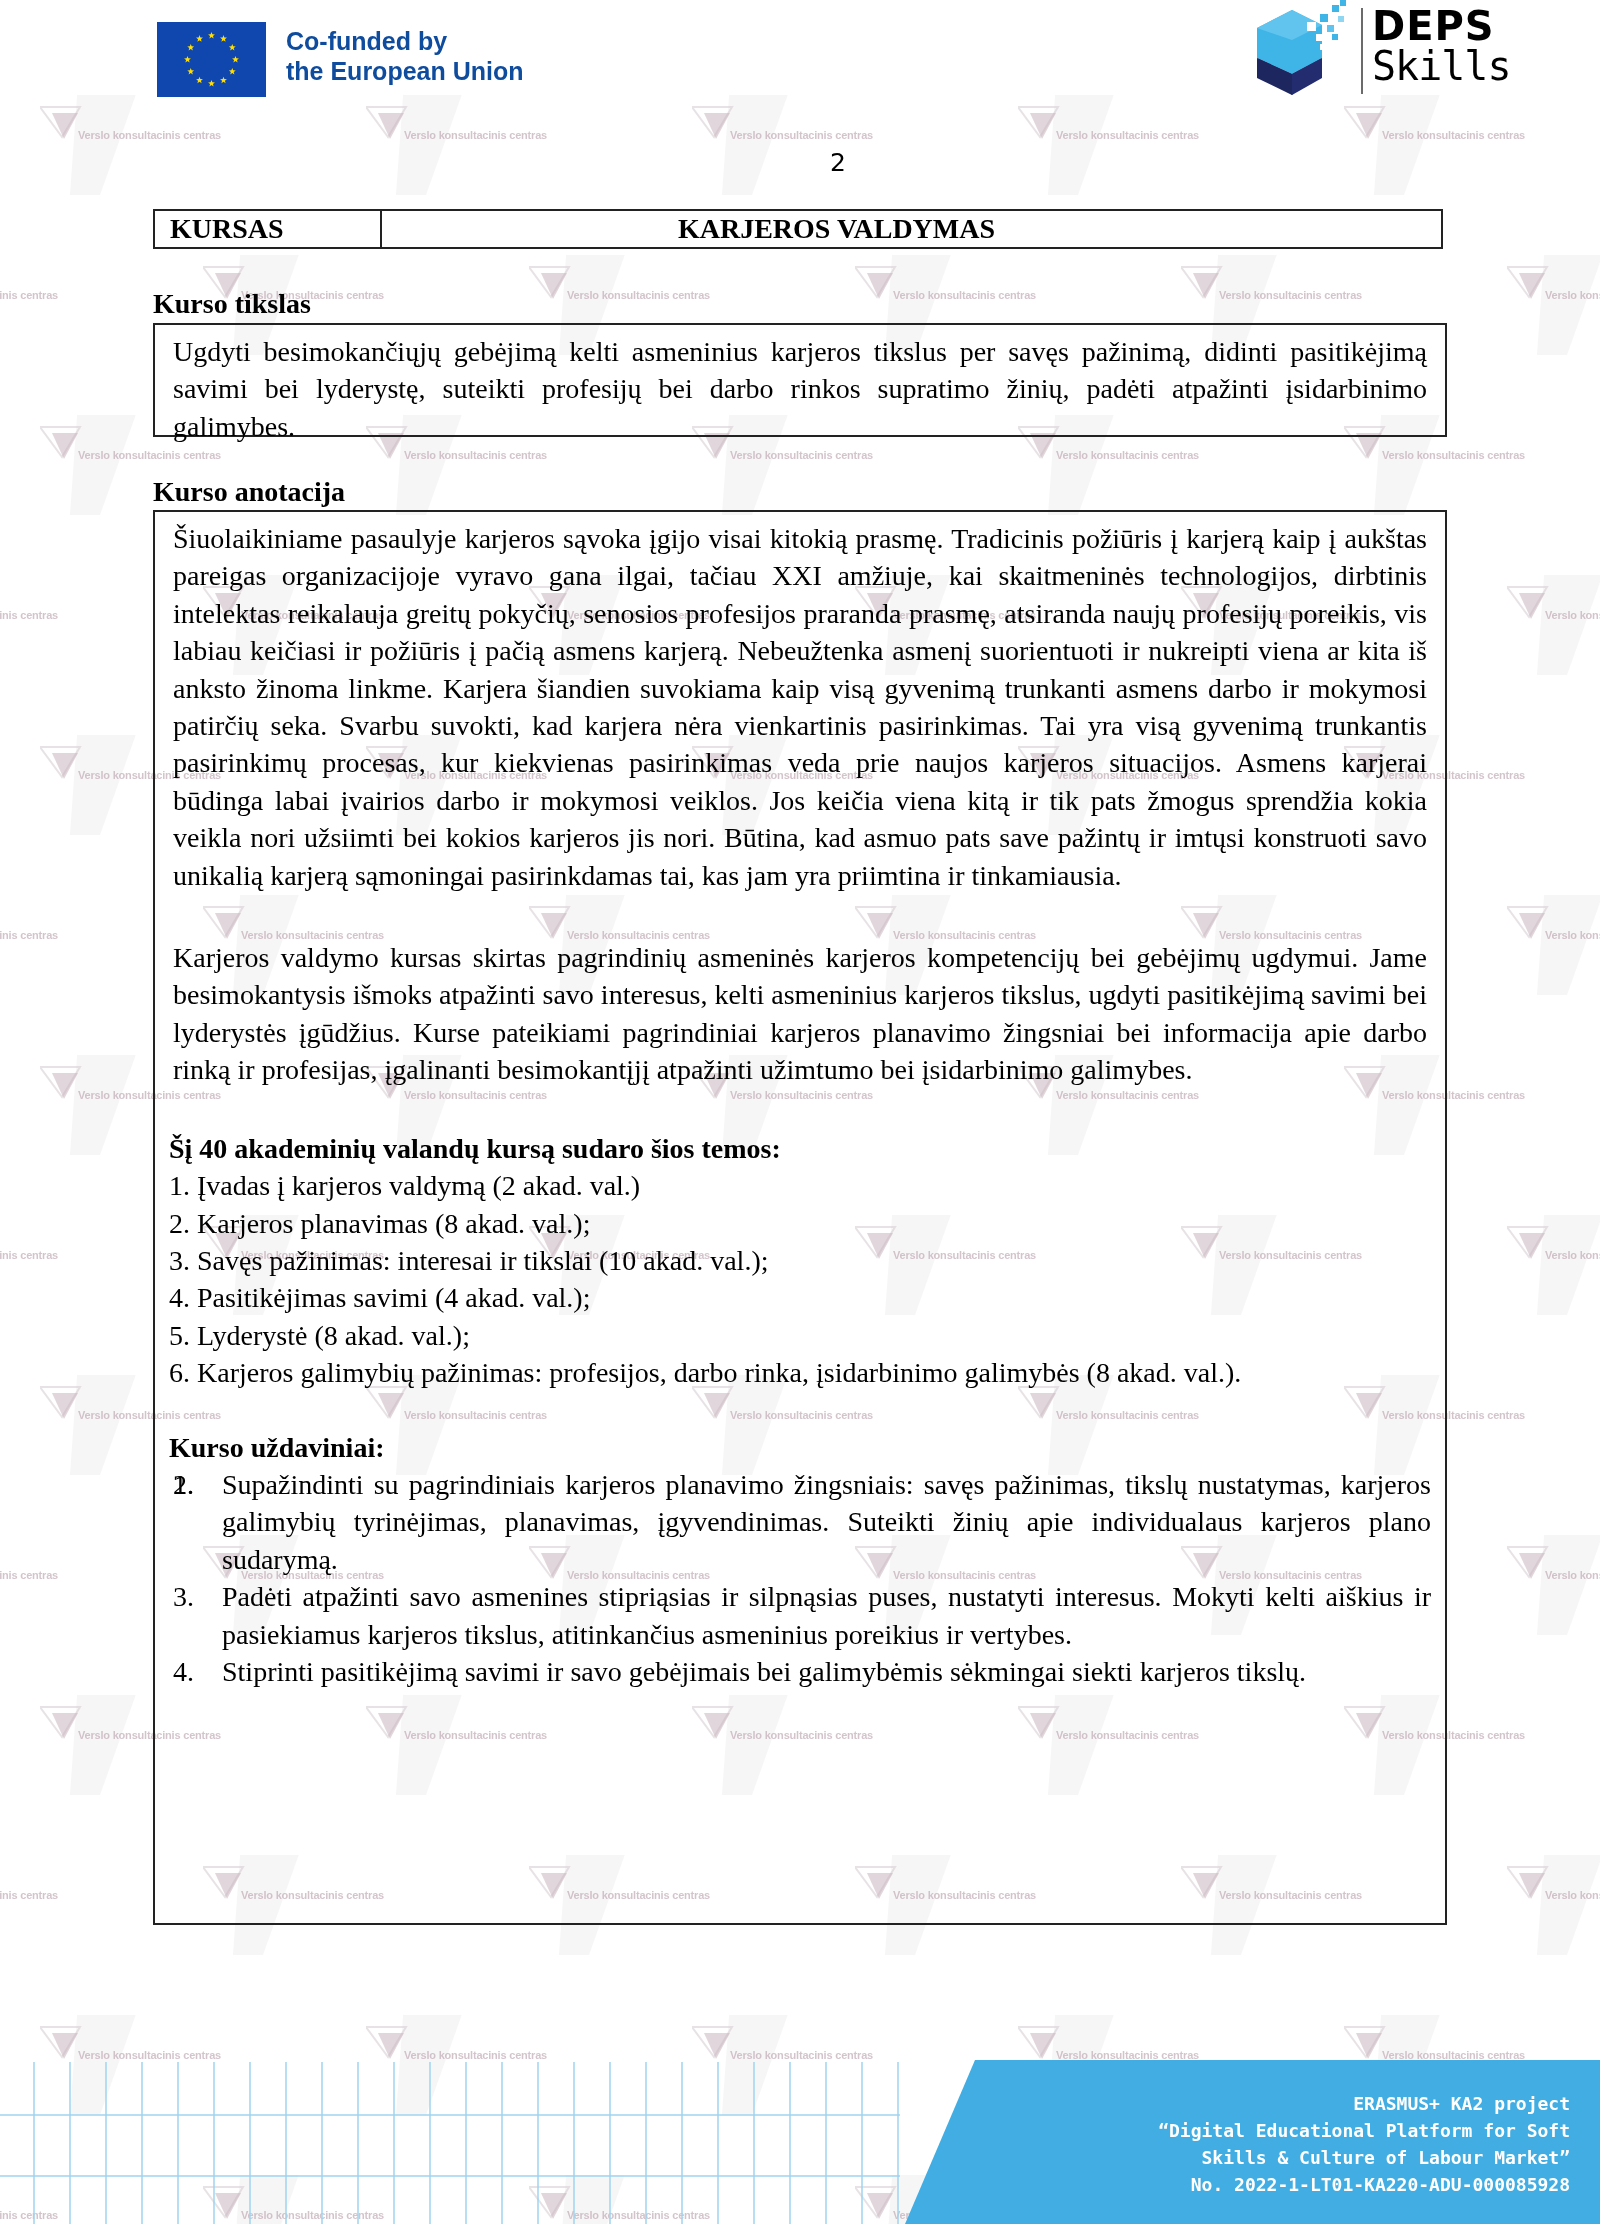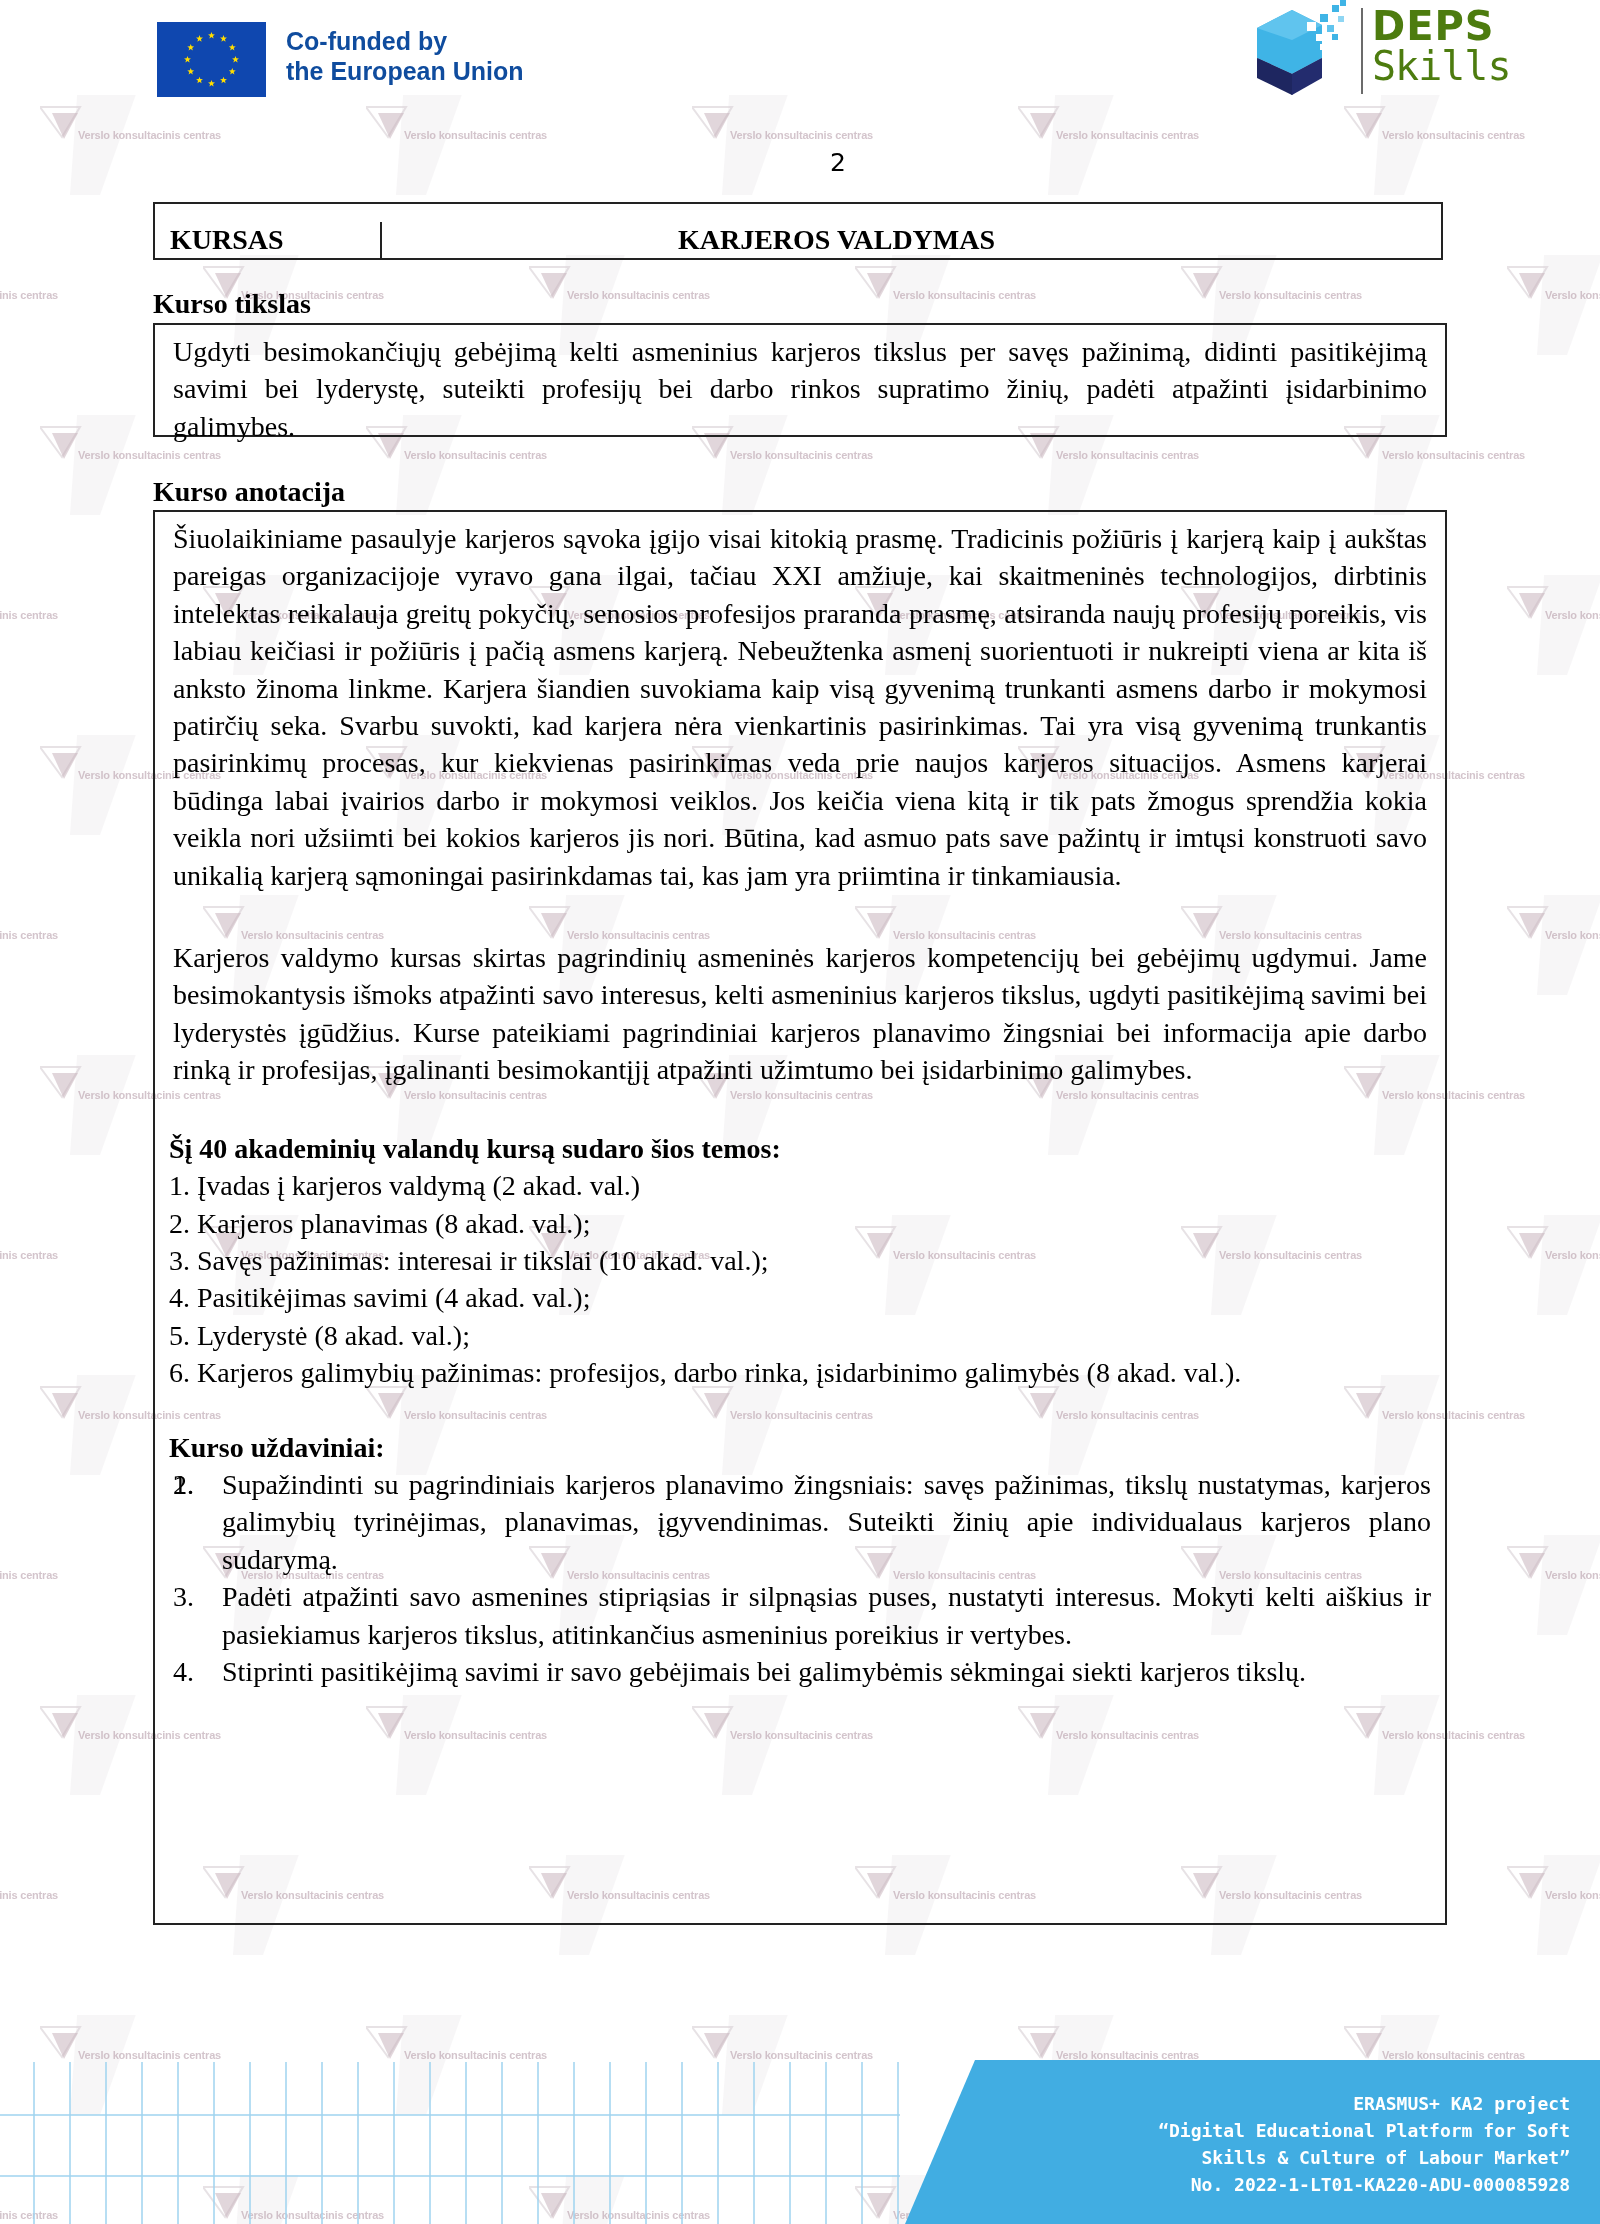--- a/index.html
+++ b/index.html
@@ -9,28 +9,28 @@
   .wm svg { position:absolute; left:0; top:0; }
   .wm .wm-text { position:absolute; left:38px; top:34px; font-family:"Liberation Sans", sans-serif; font-weight:bold; font-size:11px; color:#bda6b1; opacity:0.65; white-space:nowrap; letter-spacing:-0.2px; }
   .grid { position:absolute; left:0; top:2050px; width:900px; height:174px; z-index:0; }
   .content { position:absolute; left:0; top:0; width:1600px; height:2224px; z-index:1;border-radius:16px; }
 
   
   .eu-flag { position:absolute; left:157px; top:22px; width:109px; height:75px; background:#0f47af; }
   .eu-text { position:absolute; left:286px; top:26px; font-family:"Liberation Sans", sans-serif; font-weight:bold; font-size:25px; line-height:30px; color:#0f4c9e; }
   .deps-logo { position:absolute; left:1252px; top:0; width:100px; height:100px; }
   .deps-divider { position:absolute; left:1361px; top:8px; width:2px; height:86px; background:#6b6b6b; }
-  .deps-text { position:absolute; left:1372px; top:6px; color:#4d7c0f; font-family:"DejaVu Sans Mono", monospace; line-height:40px; }
+  .deps-text { position:absolute; left:1372px; top:6px; color:#000000; font-family:"DejaVu Sans Mono", monospace; line-height:40px; }
   .deps-text .t1 { font-family:"DejaVu Sans", sans-serif; font-weight:bold; font-size:40px; letter-spacing:1px; display:block; }
   .deps-text .t2 { font-size:40px; display:block; letter-spacing:-1px; }
 
   .page-num { position:absolute; left:828px; top:148px; width:20px; text-align:center; font-family:"DejaVu Sans", sans-serif; font-size:25px; }
 
   
-  .title-table { position:absolute; left:153px; top:202px; width:1290px; height:58px; border:2px solid #222; box-sizing:border-box; display:flex;align-items:flex-end; }
+  .title-table { position:absolute; left:153px; top:209px; width:1290px; height:40px; border:2px solid #222; box-sizing:border-box; display:flex; }
   .title-cell-left { width:227px; border-right:2px solid #222; font-weight:bold; font-size:28px; line-height:36px; padding-left:15px; box-sizing:border-box; }
   .title-cell-right { flex:1; text-align:center; font-weight:bold; font-size:28px; line-height:36px; padding-right:150px; }
 
   .section-heading { position:absolute; left:153px; font-weight:bold; font-size:28px; line-height:34px; }
   .box { position:absolute; left:153px; width:1294px; border:2px solid #222; box-sizing:border-box; padding:4px 14px 4px 14px; font-size:28px; line-height:37.4px; }
   .box p { margin:4px; text-align:justify; }
   .gap { height:37px; }
   .topics-title { font-weight:bold; }
   .topic { margin:0; }
   ol.tasks { margin:0; padding:0; list-style:none; }

